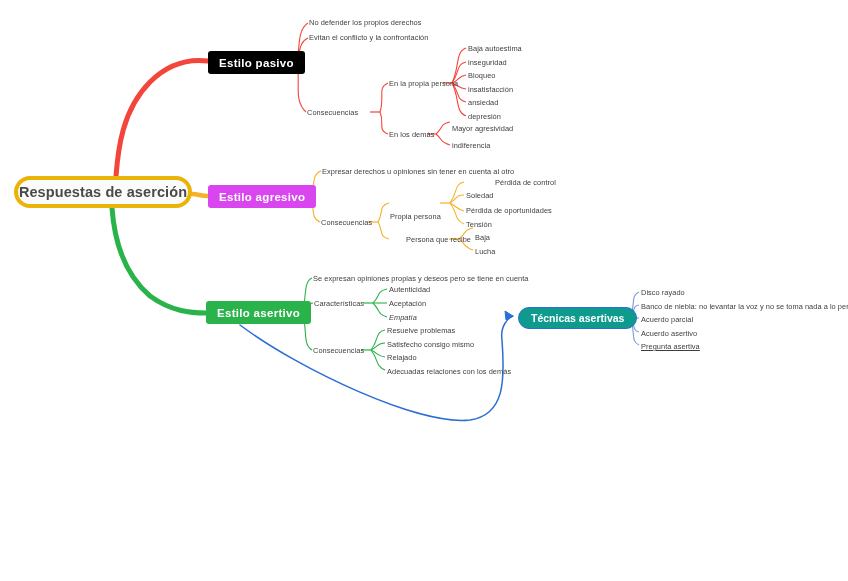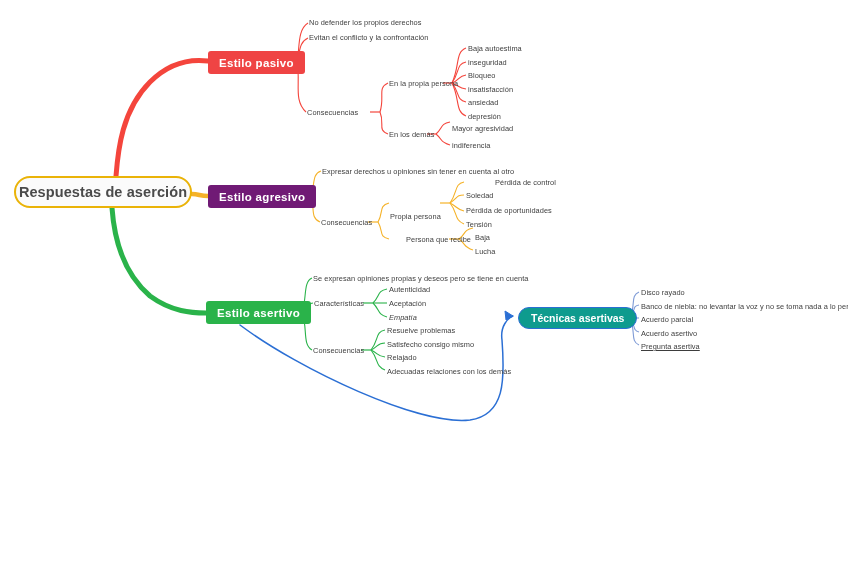--- a/index.html
+++ b/index.html
@@ -33,21 +33,21 @@
   }
 
   
   .root {
     left: 14px;
     top: 176px;
     width: 178px;
     height: 32px;
     border-radius: 16px;
     background: #fbfbfb;
-    border: 2px solid #eab308;
+    border: 4px solid #eab308;
     color: #4a4a4a;
     font-size: 14.5px;
     font-weight: bold;
     letter-spacing: 0.1px;
     display: flex;
     align-items: center;
     justify-content: center;
   }
 
   
@@ -56,22 +56,22 @@
     border-radius: 3px;
     color: #ffffff;
     font-size: 11.5px;
     font-weight: bold;
     letter-spacing: 0.3px;
     display: flex;
     align-items: center;
     justify-content: center;
     padding: 0 11px;
   }
-  .branch-passive  { left: 208px; top: 51px;  background: #ef4444; }
-  .branch-aggressive { left: 208px; top: 185px; background: #701a75; }
+  .branch-passive  { left: 208px; top: 51px;  background: #000000; }
+  .branch-aggressive { left: 208px; top: 185px; background: #d946ef; }
   .branch-assertive  { left: 206px; top: 301px; background: #2ab34a; }
 
   .tecnicas {
     left: 518px;
     top: 307px;
     height: 22px;
     border-radius: 11px;
     background: #0e9b8e;
     border: 1.5px solid #2b6fd4;
     color: #ffffff;

